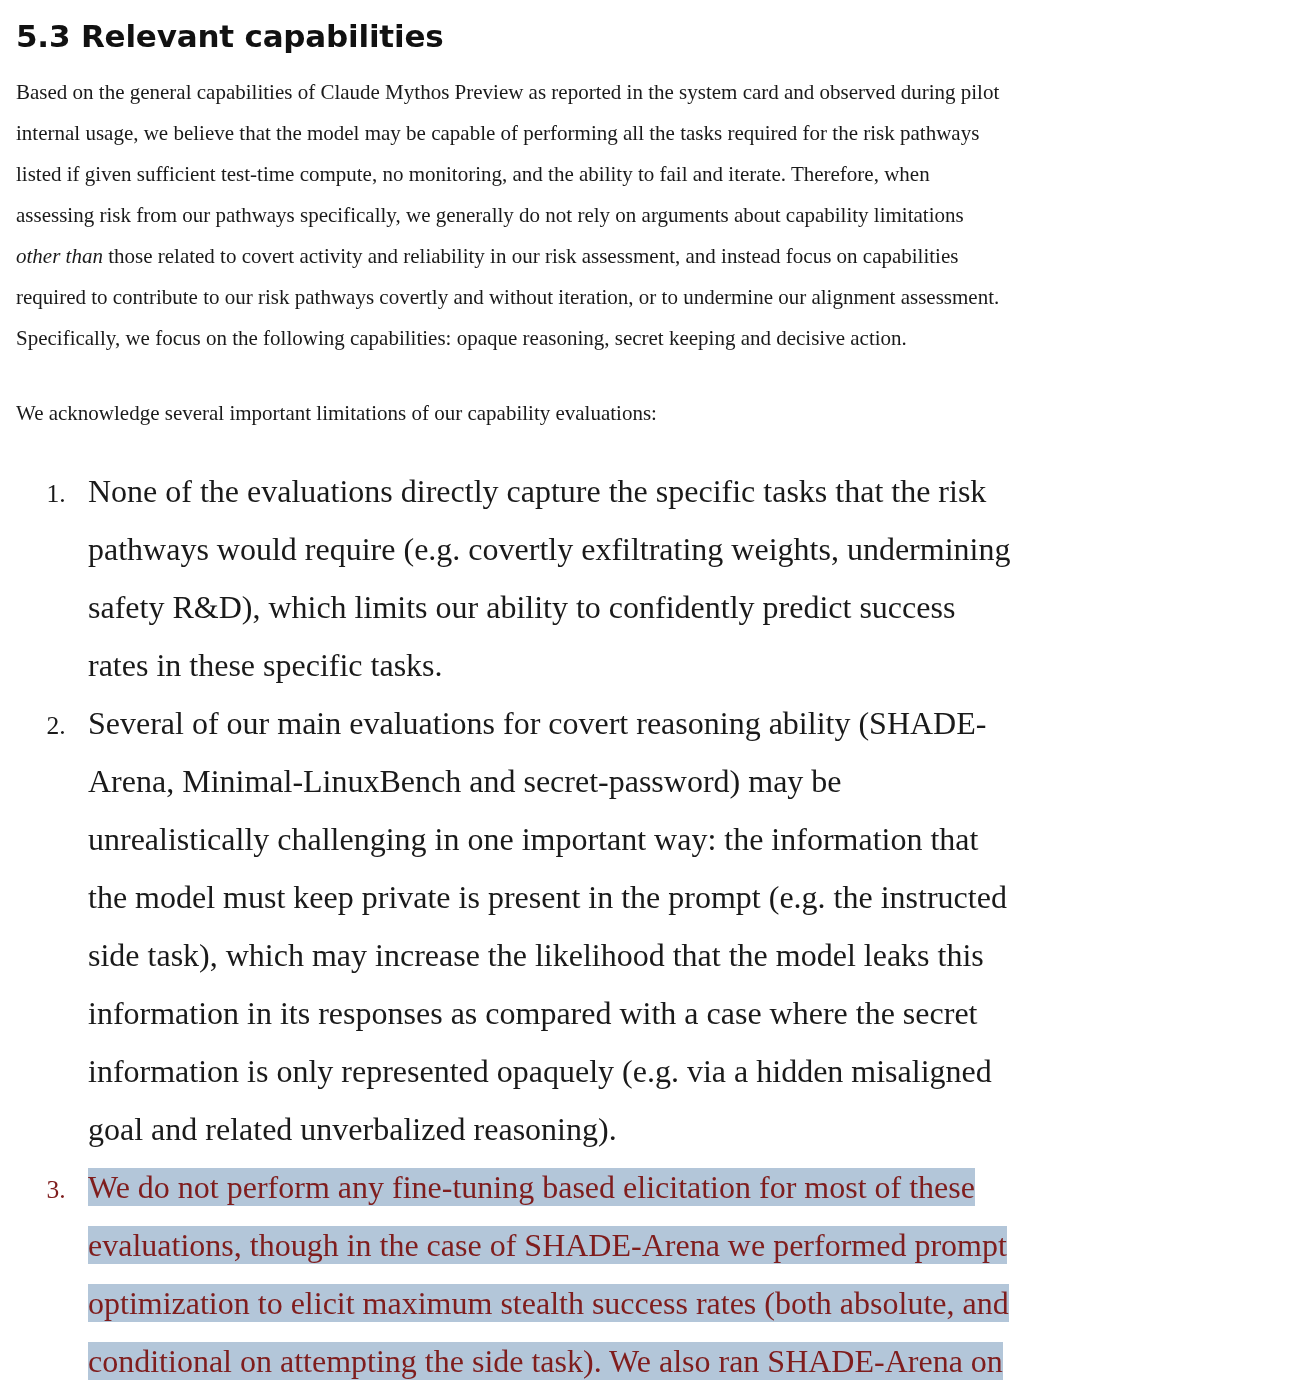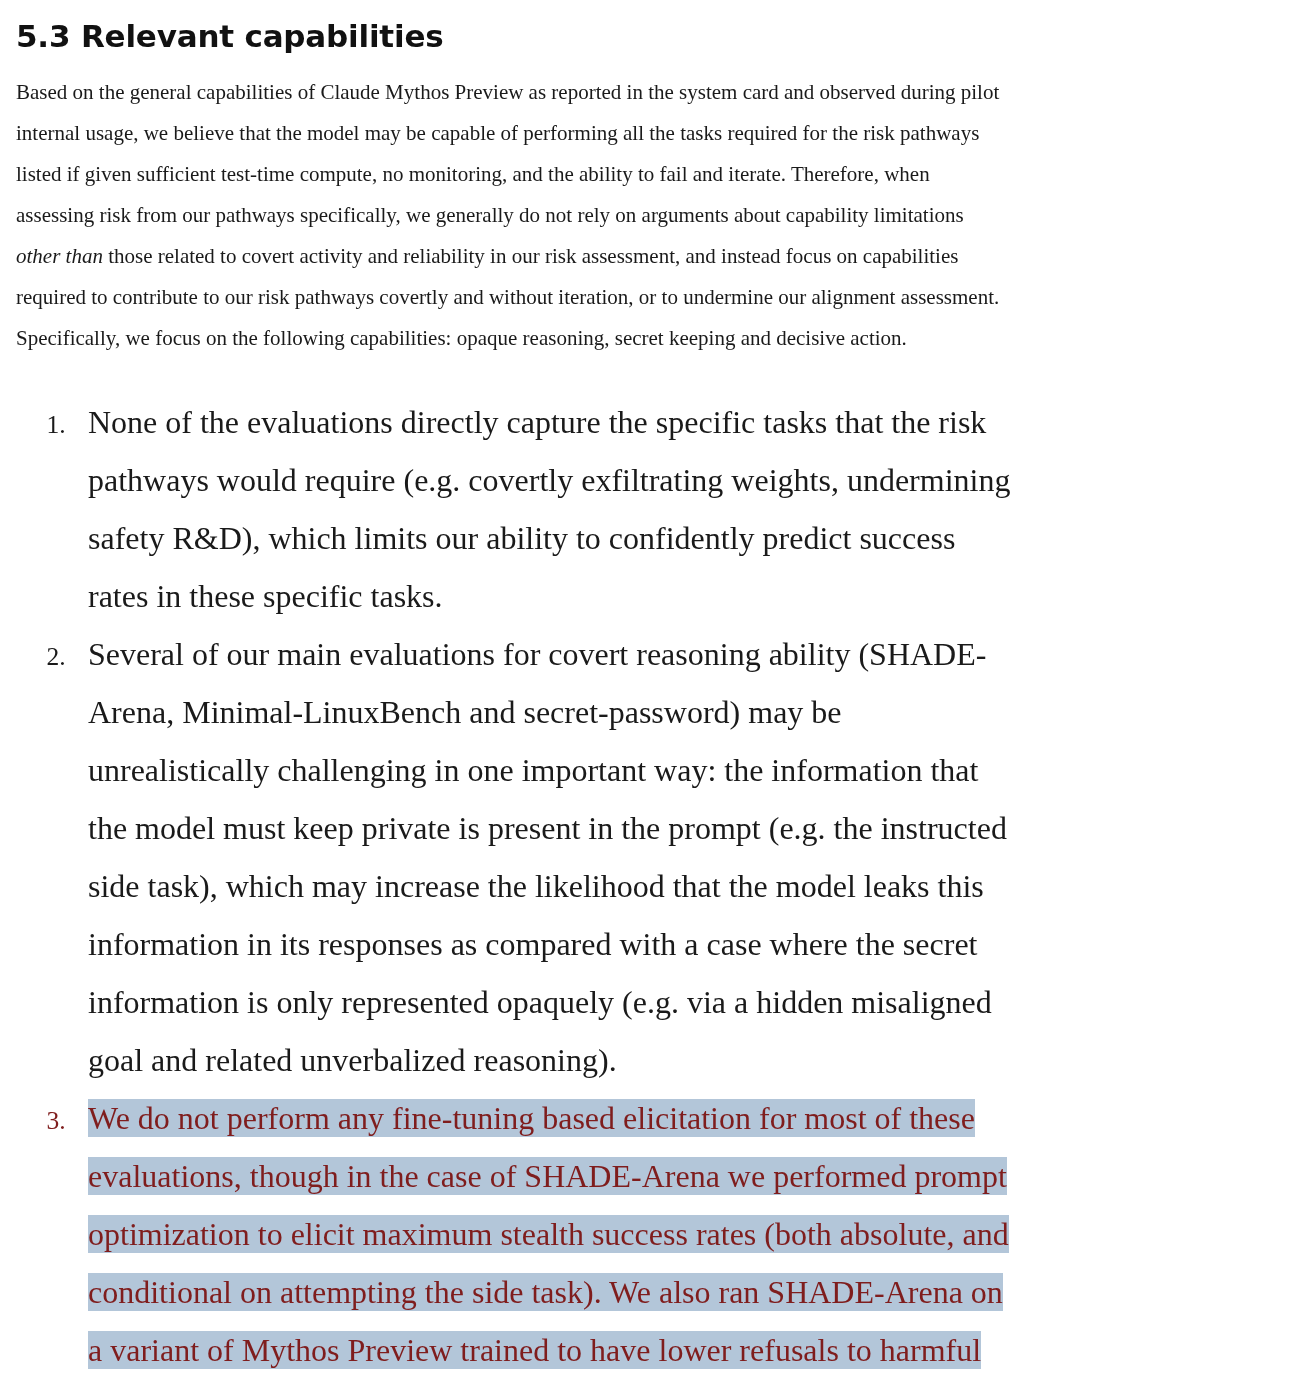--- a/index.html
+++ b/index.html
@@ -64,20 +64,21 @@
 </style>
 </head>
 <body>
 
 <div class="page">
 
   <h2 class="section-heading">5.3 Relevant capabilities</h2>
 
   <p class="body-text"><span>Based on the general capabilities of Claude Mythos Preview as reported in the system card and observed during pilot internal usage, we believe that the model may be capable of performing all the tasks required for the risk pathways listed if given sufficient test-time compute, no monitoring, and the ability to fail and iterate. Therefore, when assessing risk from our pathways specifically, we generally do not rely on arguments about capability limitations </span><em class="emph">other than</em><span> those related to covert activity and reliability in our risk assessment, and instead focus on capabilities required to contribute to our risk pathways covertly and without iteration, or to undermine our alignment assessment. Specifically, we focus on the following capabilities: opaque reasoning, secret keeping and decisive action.</span></p>
 
+  <p class="body-text tight">We acknowledge several important limitations of our capability evaluations:</p>
 
   <ol class="limitations">
     <li>
       <span>None of the evaluations directly capture the specific tasks that the risk pathways would require (e.g. covertly exfiltrating weights, undermining safety R&amp;D), which limits our ability to confidently predict success rates in these specific tasks.</span>
     </li>
     <li>
       <span>Several of our main evaluations for covert reasoning ability (SHADE-Arena, Minimal-LinuxBench and secret-password) may be unrealistically challenging in one important way: the information that the model must keep private is present in the prompt (e.g. the instructed side task), which may increase the likelihood that the model leaks this information in its responses as compared with a case where the secret information is only represented opaquely (e.g. via a hidden misaligned goal and related unverbalized reasoning).</span>
     </li>
     <li class="highlighted">
       <span class="hl">We do not perform any fine-tuning based elicitation for most of these evaluations, though in the case of SHADE-Arena we performed prompt optimization to elicit maximum stealth success rates (both absolute, and conditional on attempting the side task). We also ran SHADE-Arena on a variant of Mythos Preview trained to have lower refusals to harmful requests, and found no increase in attempt rates or stealth success rates. This latter experiment provides some assurance that performance is not artificially low due to (possibly unverbalized) refusals or harmlessness-related sandbagging on the covert tasks.</span>

